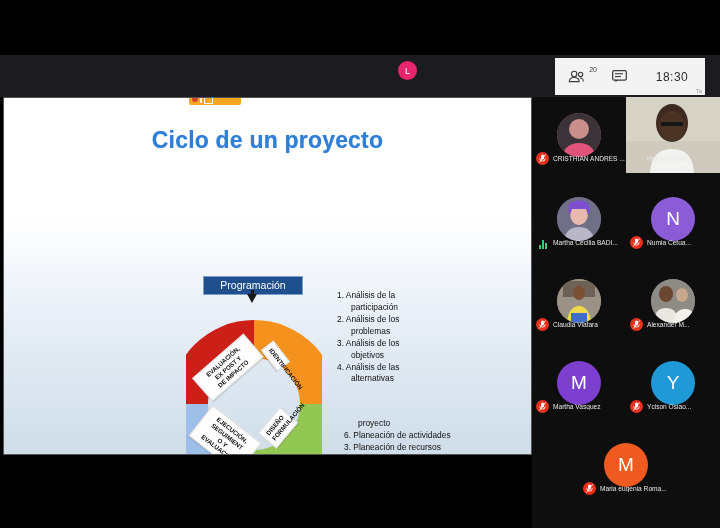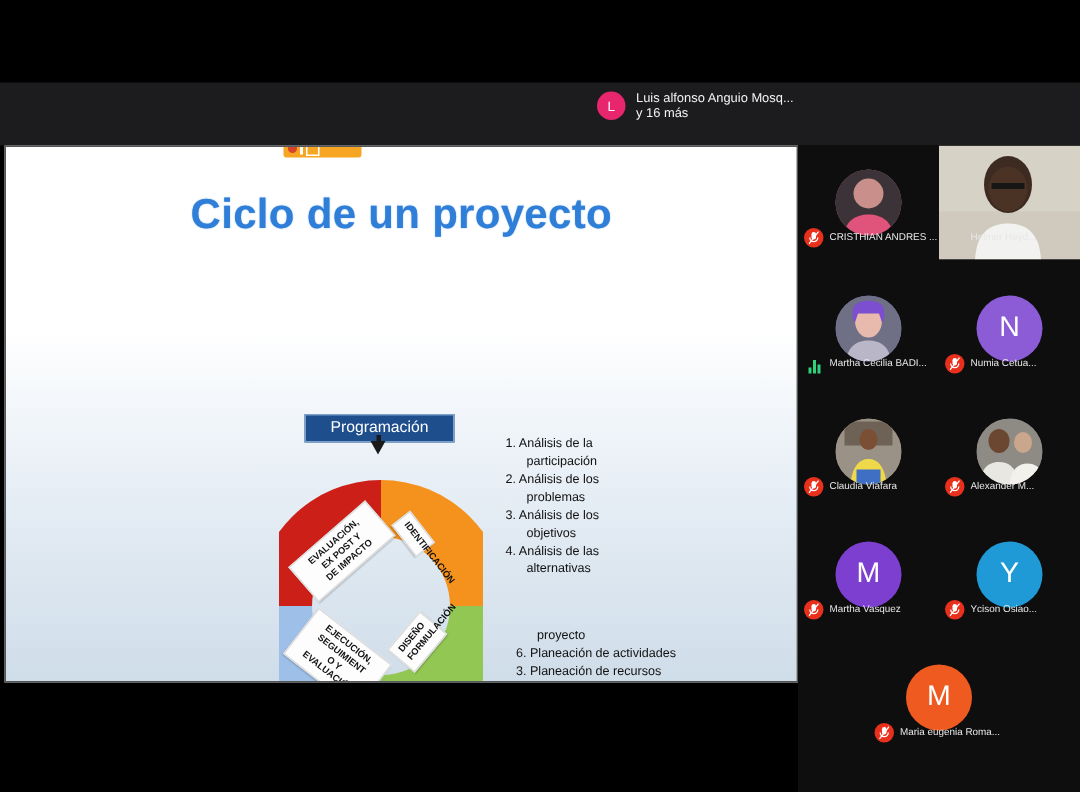--- a/index.html
+++ b/index.html
@@ -26,21 +26,21 @@
   
   .slide{position:absolute;left:3px;top:97px;width:529px;height:358px;background:#d6e3ec;
          border:1px solid #555;box-sizing:border-box;overflow:hidden;}
   .slide-inner{position:absolute;inset:0;background:linear-gradient(180deg,#ffffff 0%,#ffffff 34%,#e8eff6 62%,#cfdde9 100%);}
   .rec-badge{position:absolute;left:185px;top:-5px;width:52px;height:12px;background:#f6a623;border-radius:2px;display:flex;align-items:center;gap:2px;padding-left:3px;box-sizing:border-box;}
   .rec-dot{width:6px;height:6px;border-radius:50%;background:#d6442b;}
   .rec-bar{width:2px;height:7px;background:#fff;}
   .rec-sq{width:7px;height:7px;border:1px solid #fff;}
 
   .slide-title{position:absolute;left:0;top:29px;width:100%;text-align:center;
-      color:#2f7ed8;font-size:28px;font-weight:bold;letter-spacing:.2px;
+      color:#2f7ed8;font-size:23px;font-weight:bold;letter-spacing:.2px;
       text-shadow:0 0 1px rgba(47,126,216,.6);}
 
   .tagbox{position:absolute;background:#1f4e8c;border:1px solid #7a9fc9;color:#ffffff;
       font-size:10.5px;text-align:center;padding:2px 10px 3px;box-sizing:border-box;}
   .tag-prog{left:199px;top:178px;width:100px;}
   .arrow{position:absolute;width:0;height:0;}
   .arr-down{left:243px;top:196px;border-left:5px solid transparent;border-right:5px solid transparent;border-top:9px solid #1a1a1a;}
   .arr-down-stem{position:absolute;left:247px;top:192px;width:3px;height:6px;background:#1a1a1a;}
 
   
@@ -80,26 +80,43 @@
 </head>
 <body>
 
 <div class="app">
 
   <div class="topbar"></div>
 
 
   <div class="speaker-chip">
     <div class="speaker-av">L</div>
-    <div class="speaker-txt">
-      <span class="speaker-name">Luis alfonso Anguio Mosq...</span>
-      <span class="speaker-more">y 16 más</span>
-    </div>
   </div>
 
+  <div class="sysbar">
+    <div class="sysitem people-wrap">
+      <svg width="18" height="13" viewBox="0 0 18 13">
+        <ellipse cx="6.2" cy="4" rx="2.7" ry="2.7" fill="none" stroke="#3a3a3a" stroke-width="1.1"></ellipse>
+        <path d="M1.3 11.6c0-2.7 2.2-4.1 4.9-4.1s4.9 1.4 4.9 4.1z" fill="none" stroke="#3a3a3a" stroke-width="1.1"></path>
+        <path d="M12 7.8c2 .4 3.3 1.7 3.3 3.8" fill="none" stroke="#3a3a3a" stroke-width="1.1"></path>
+        <ellipse cx="12.6" cy="4.4" rx="2.1" ry="2.1" fill="none" stroke="#3a3a3a" stroke-width="1.1"></ellipse>
+      </svg>
+      <span class="badge-sup">20</span>
+    </div>
+    <div class="sysitem chat-wrap">
+      <svg width="15" height="13" viewBox="0 0 15 13">
+        <rect x="0.7" y="0.7" width="13.6" height="9.4" rx="1.4" fill="none" stroke="#3a3a3a" stroke-width="1.2"></rect>
+        <path d="M3.5 10.1 L3.5 12.3 L6.2 10.1 Z" fill="#3a3a3a"></path>
+        <rect x="3" y="3.2" width="8" height="1.1" fill="#3a3a3a"></rect>
+        <rect x="3" y="6" width="6" height="1.1" fill="#3a3a3a"></rect>
+      </svg>
+    </div>
+    <div class="clock">18:30</div>
+    <span class="tray-hint">Ta</span>
+  </div>
 
   <div class="slide">
     <div class="slide-inner"></div>
 
     <div class="rec-badge">
       <span class="rec-dot"></span>
       <span class="rec-bar"></span>
       <span class="rec-sq"></span>
     </div>
 

